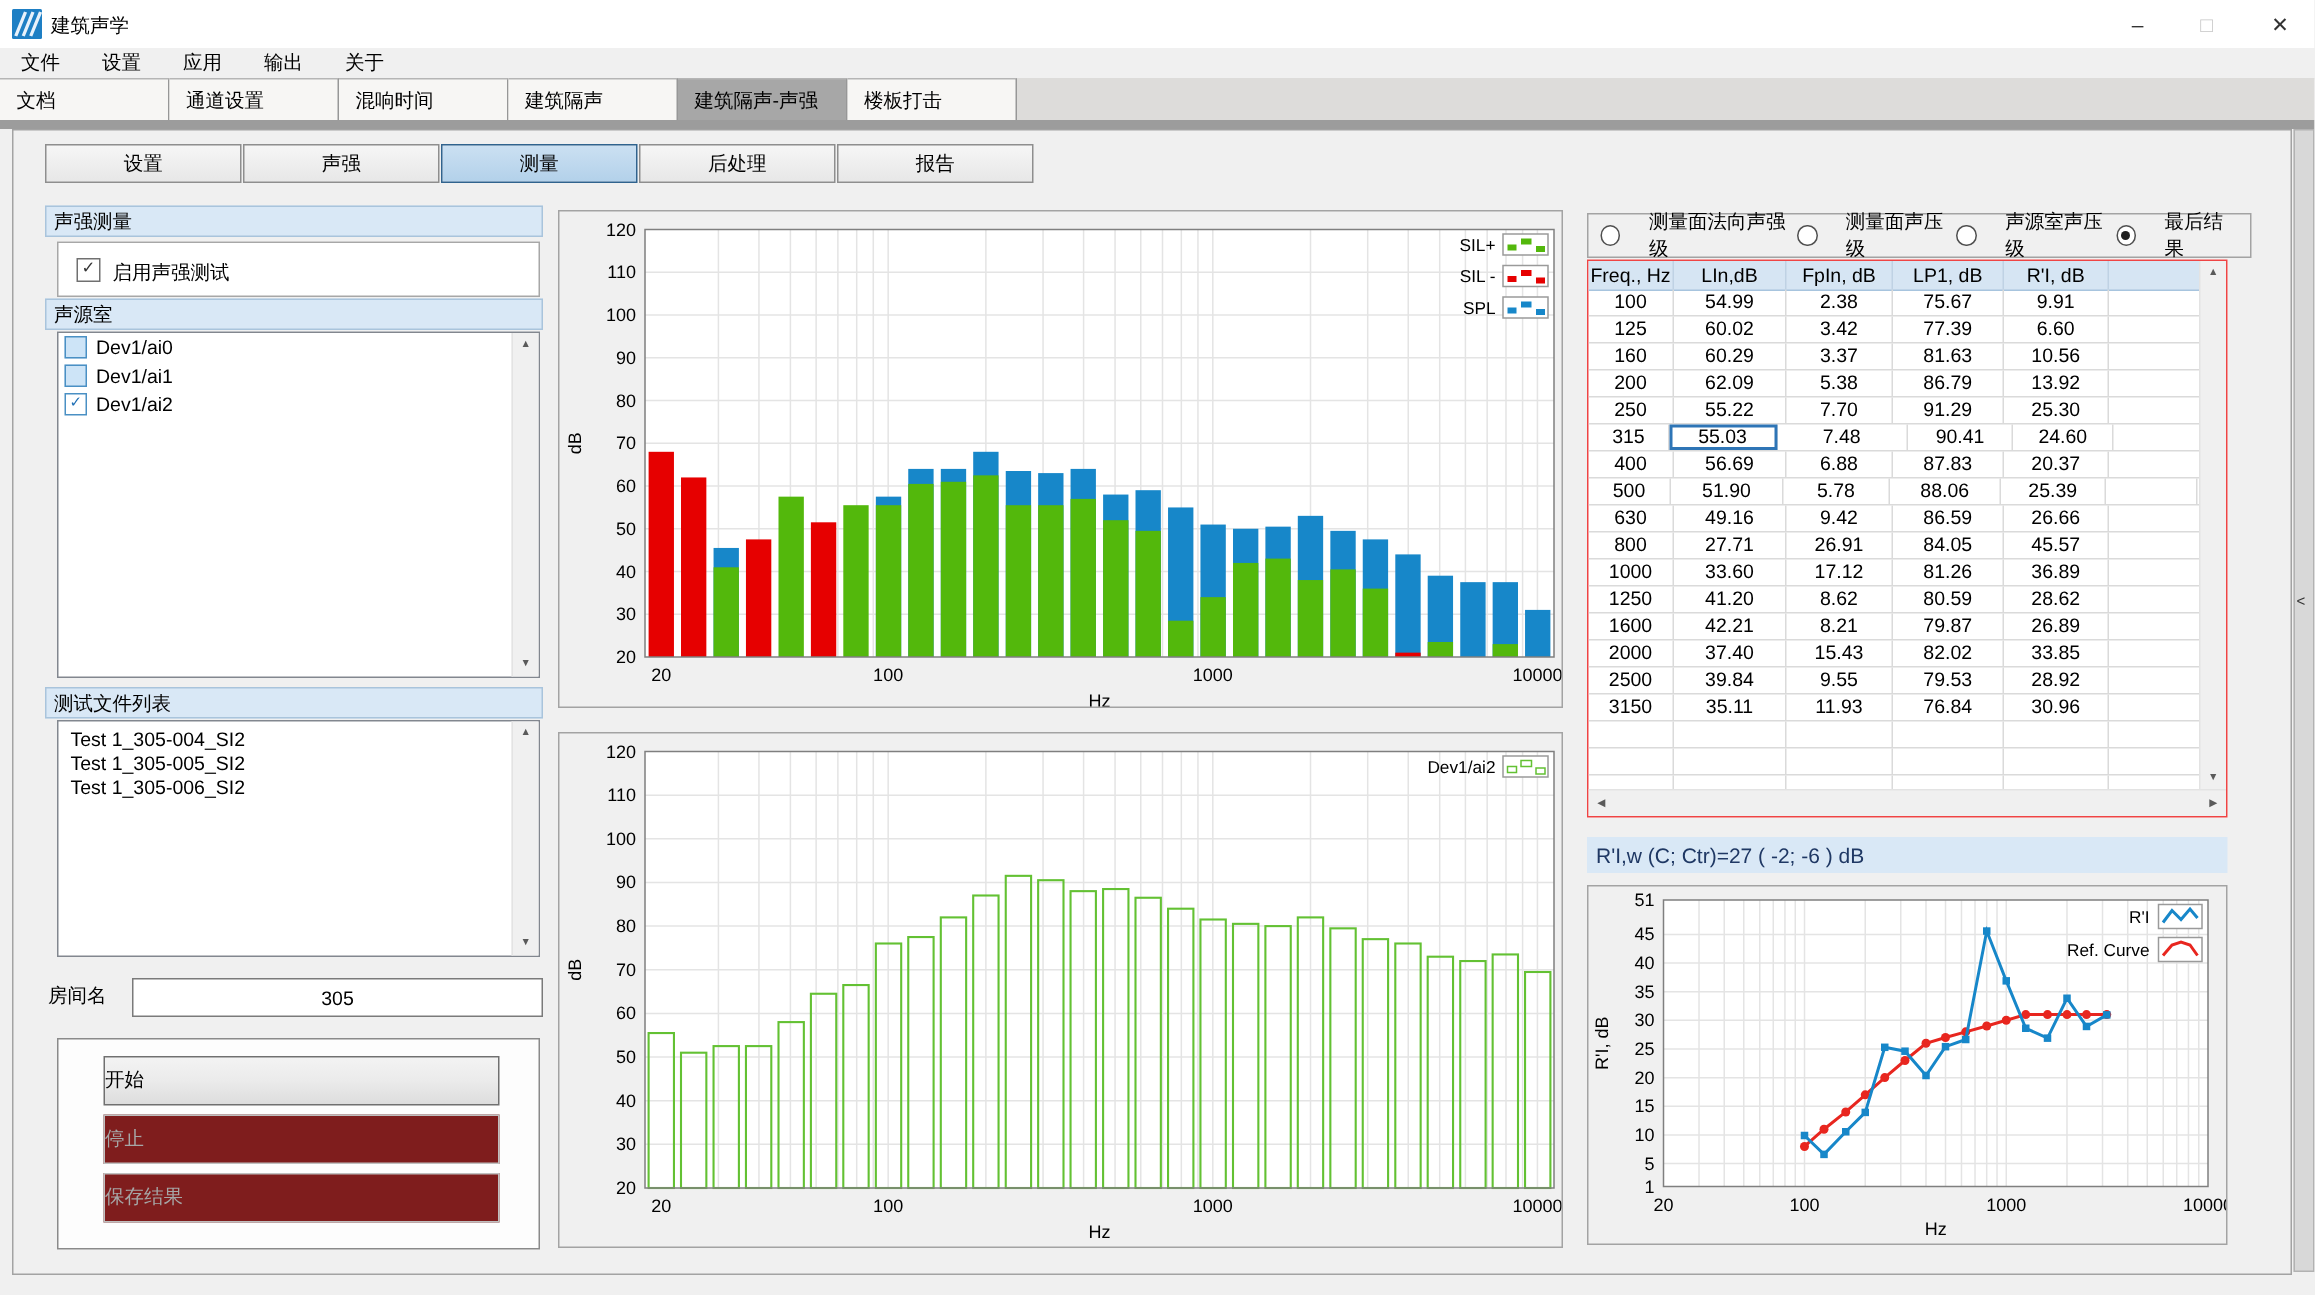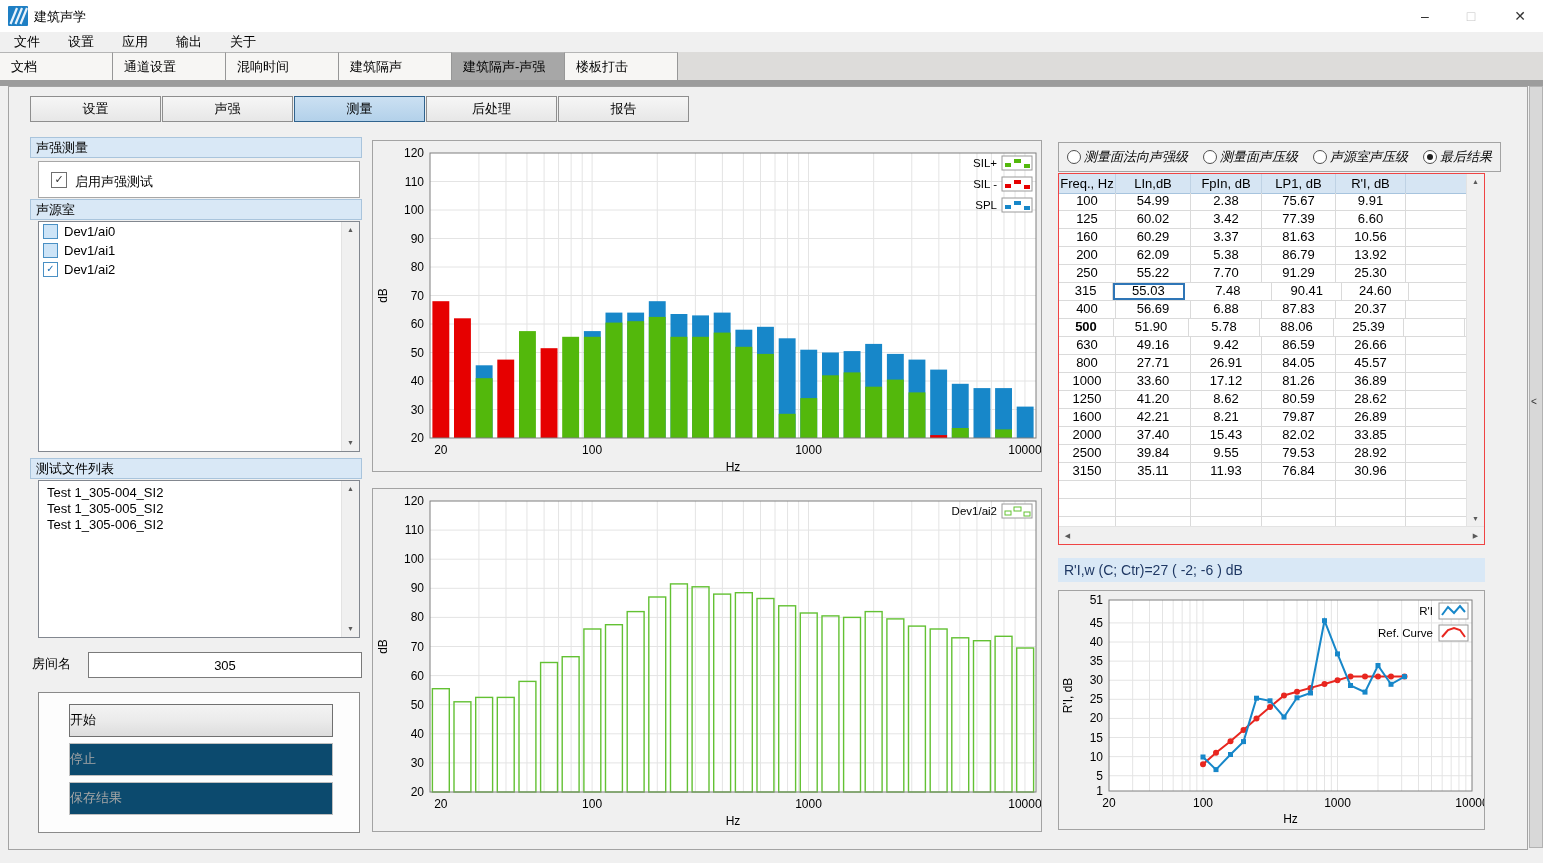--- a/index.html
+++ b/index.html
@@ -34,27 +34,27 @@
   .chrow{display:flex;align-items:center;height:19px;padding-left:4px;gap:6px;}
   .chbox{width:13px;height:13px;border:1px solid #4A90C4;background:#CDE4F7;text-align:center;line-height:12px;font-size:10px;color:#1F6FB5;}
   .chbox.checked{background:#FFFFFF;font-weight:bold;}
   .filerow{height:16px;line-height:16px;padding-left:8px;font-size:13px;}
   .vscroll{position:absolute;right:0;top:0;bottom:0;width:17px;background:#F0F0F0;border-left:1px solid #E3E3E3;}
   .sarrow{position:absolute;left:0;width:17px;height:16px;text-align:center;font-size:7px;color:#5A5A5A;line-height:16px;}
   .roomlabel{font-size:13px;line-height:24px;}
   .roominput{text-align:center;font-size:13px;border:1px solid #7A7A7A;background:#fff;font-family:inherit;}
   .btn{position:absolute;left:30px;width:262px;height:31px;text-align:left;line-height:29px;font-size:13px;
        border:1px solid #707070;background:linear-gradient(#F3F3F3,#EBEBEB 50%,#DDDDDD);}
-  .btn.disabled{border:1px solid #BFBFBF;background:#0c4a6e;color:#A6A6A6;}
+  .btn.disabled{border:1px solid #BFBFBF;background:#7f1d1d;color:#A6A6A6;}
   
   .chartpanel{background:#F0F0F0;border:1px solid #A3A3A3;}
   
   .radiorow{left:1058px;top:142px;width:425px;height:28px;border:1px solid #A3A3A3;background:#F0F0F0;
             display:flex;align-items:center;justify-content:space-between;padding:0 8px;box-sizing:content-box;}
-  .radio{display:flex;align-items:center;gap:3px;font-size:13px;font-style:italic;}
+  .radio{display:flex;align-items:center;gap:19px;font-size:13px;}
   .rcirc{width:12px;height:12px;border:1px solid #4F4F4F;border-radius:50%;background:#fff;display:flex;align-items:center;justify-content:center;}
   .rdot{width:6px;height:6px;border-radius:50%;background:#1F1F1F;}
   .tablebox{left:1058px;top:173px;width:425px;height:370px;background:#fff;border:1px solid #ef4444;overflow:hidden;}
   .thead{position:absolute;left:0;top:0;height:19px;display:flex;background:#D6E5F3;border-bottom:1px solid #A7C4DE;}
   .thcell{font-size:13px;line-height:19px;text-align:center;border-right:1px solid #BFD2E4;box-sizing:border-box;}
   .trow{display:flex;height:17px;border-bottom:1px solid #DADADA;}
   .tcell{font-size:13px;line-height:16px;text-align:center;border-right:1px solid #DADADA;box-sizing:border-box;}
   .tcell.sel{outline:2px solid #2E75B6;outline-offset:-2px;}
   .hscroll{position:absolute;left:0;right:0;bottom:0;height:17px;background:#F0F0F0;border-top:1px solid #E3E3E3;}
   .harrow{position:absolute;top:0;width:17px;height:17px;text-align:center;font-size:7px;color:#5A5A5A;line-height:17px;}
@@ -430,21 +430,21 @@
       </div>
       <div class="trow">
         <div class="tcell" style="width: 57px;">400</div>
         <div class="tcell" style="width: 75px;">56.69</div>
         <div class="tcell" style="width: 71px;">6.88</div>
         <div class="tcell" style="width: 74px;">87.83</div>
         <div class="tcell" style="width: 70px;">20.37</div>
         <div class="tcell" style="width: 61px;"></div>
       </div>
       <div class="trow">
-        <div class="tcell" style="width: 55px; font-weight: bold;">500</div>
+        <div class="tcell" style="width: 55px;">500</div>
         <div class="tcell" style="width: 75px;">51.90</div>
         <div class="tcell" style="width: 71px;">5.78</div>
         <div class="tcell" style="width: 74px;">88.06</div>
         <div class="tcell" style="width: 70px;">25.39</div>
         <div class="tcell" style="width: 61px;"></div>
       </div>
       <div class="trow">
         <div class="tcell" style="width: 57px;">630</div>
         <div class="tcell" style="width: 75px;">49.16</div>
         <div class="tcell" style="width: 71px;">9.42</div>

